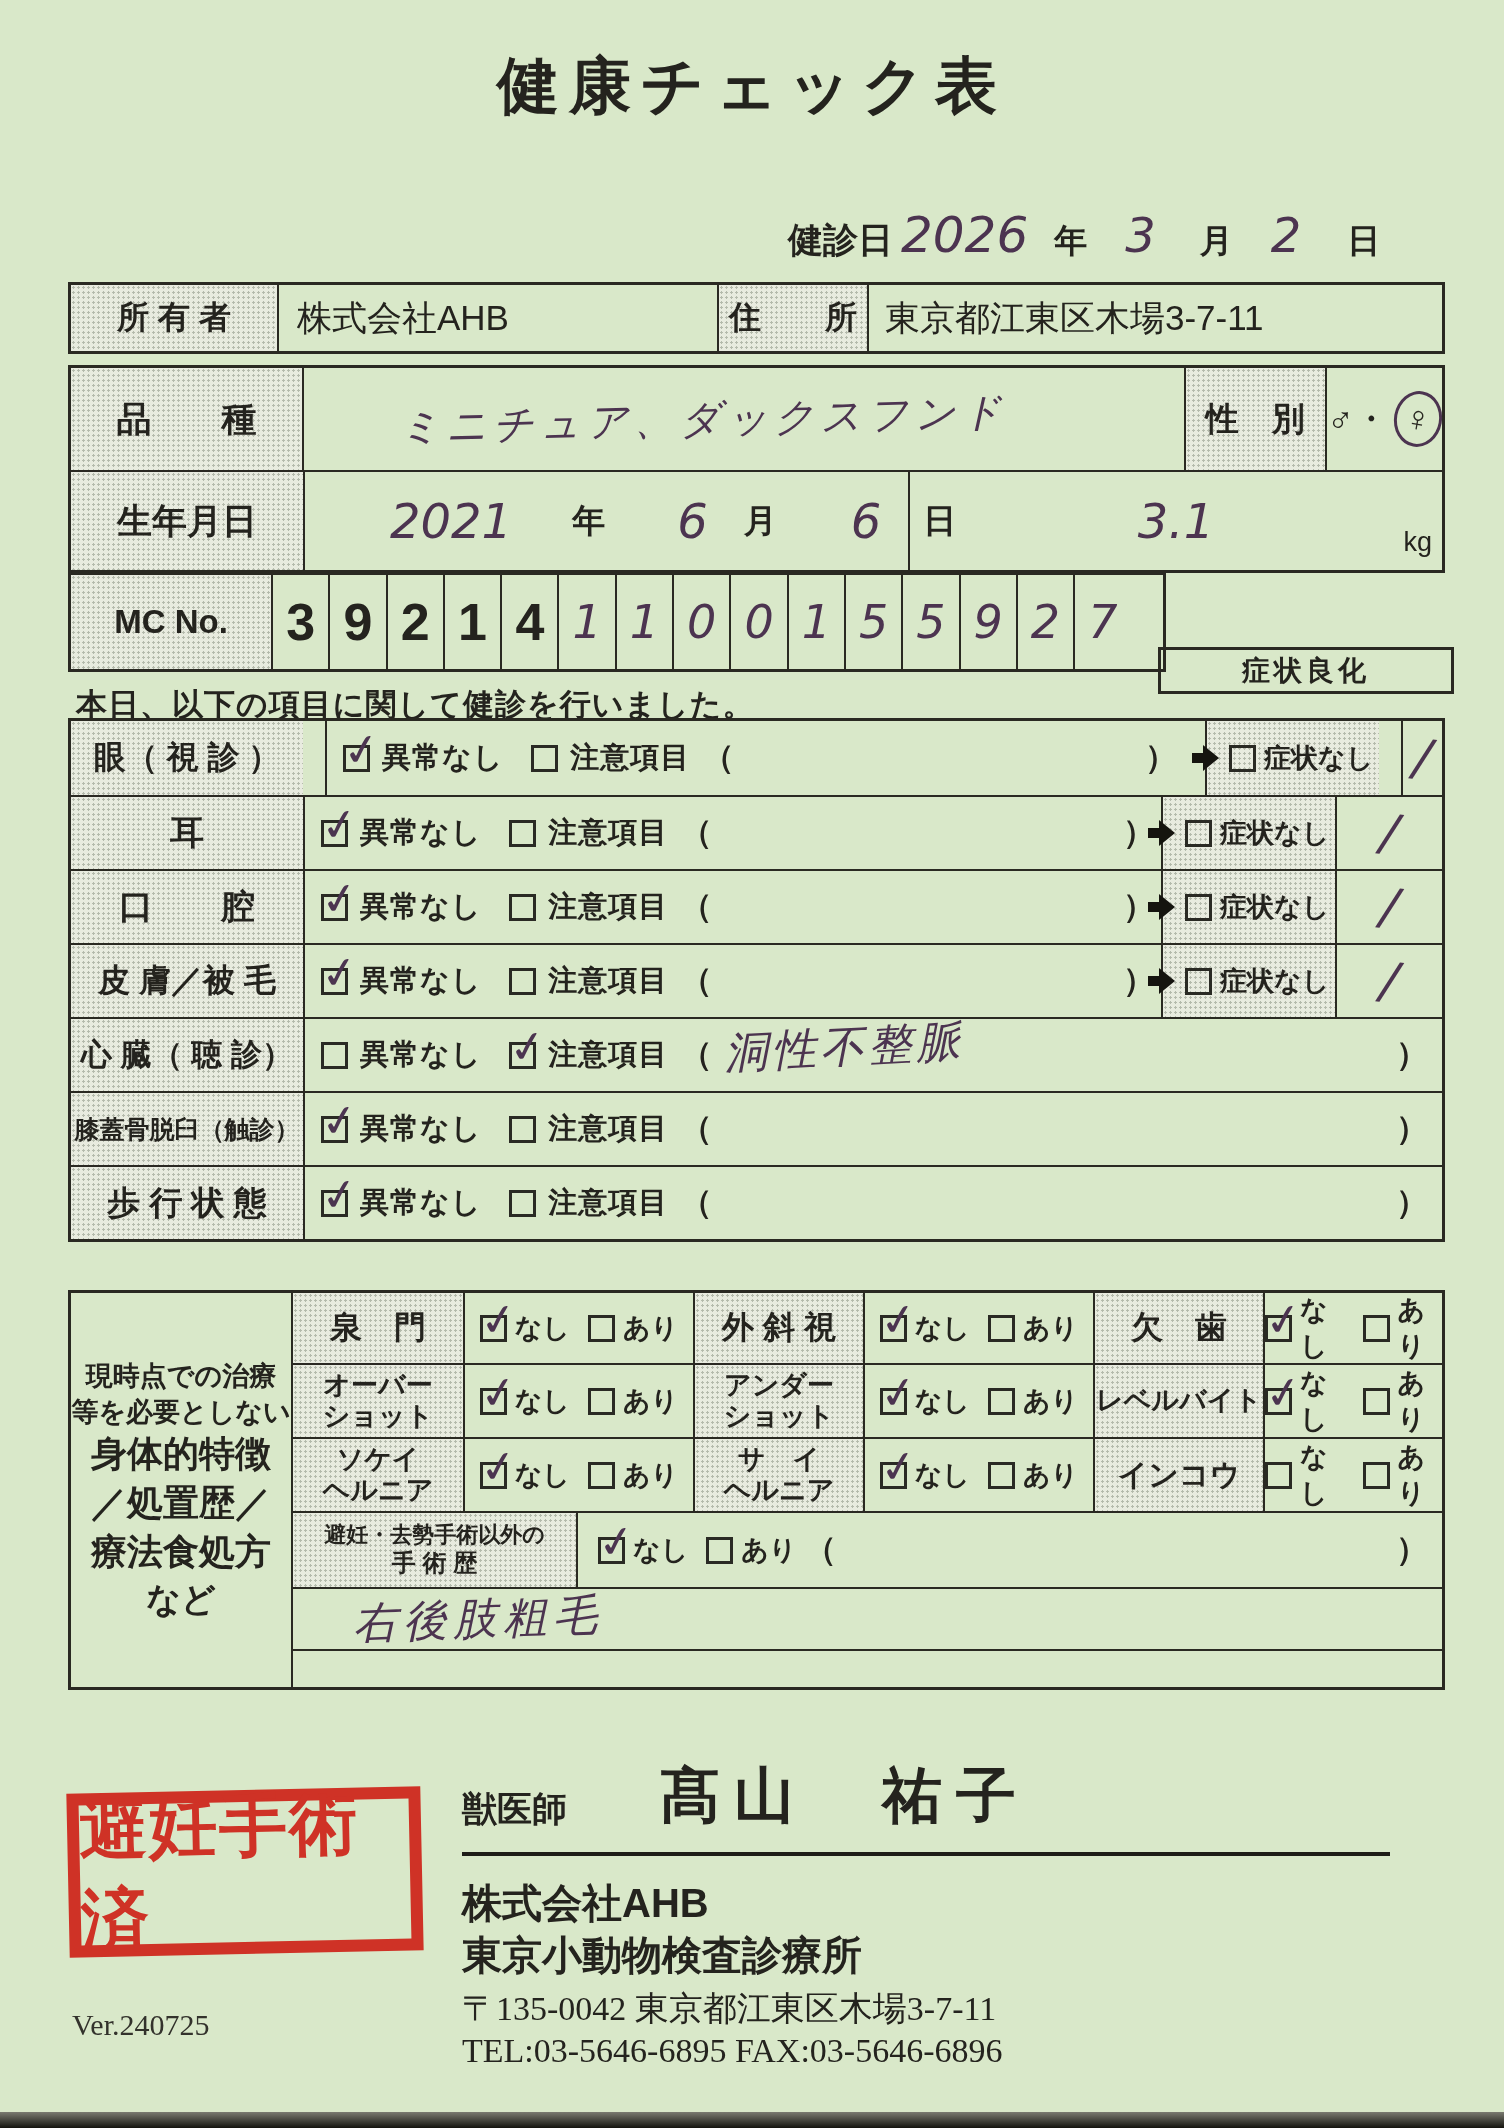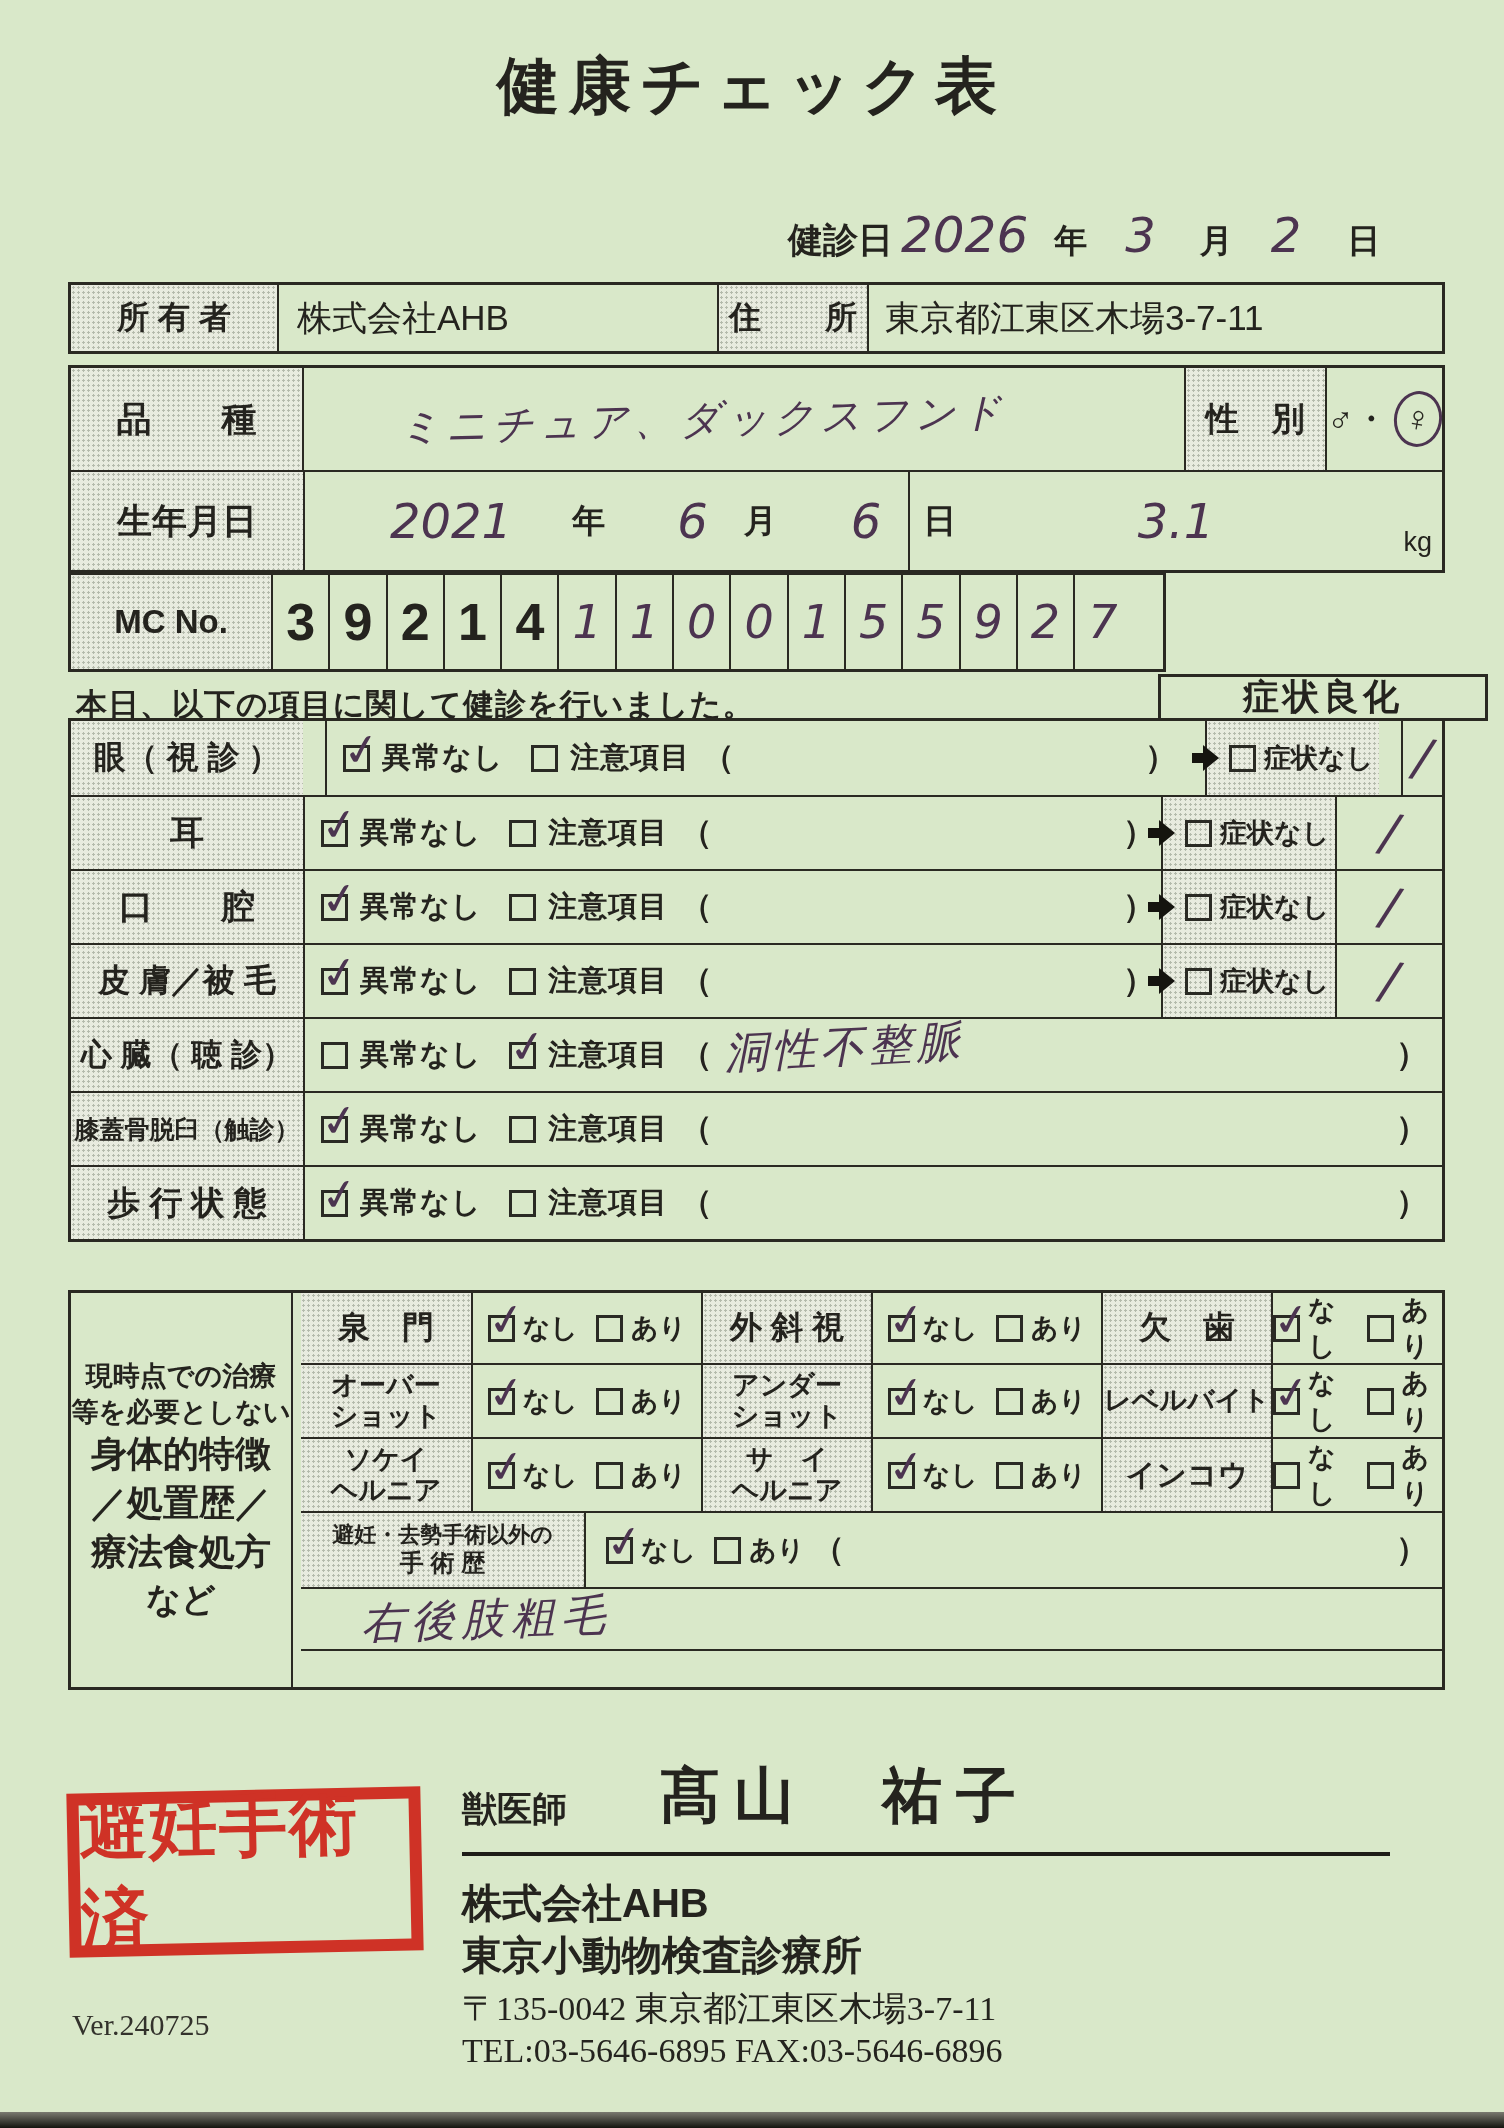--- a/index.html
+++ b/index.html
@@ -161,21 +161,21 @@
       <div class="mc-cell">
           <span class="hw mc-hand">2</span>
         </div>
       <div class="mc-cell">
           <span class="hw mc-hand">7</span>
         </div>
     </div>
   </div>
 
   <div class="abs b" style="left:76px; top:684px; font-size:31px; letter-spacing:1px;">本日、以下の項目に関して健診を行いました。</div>
-  <div class="abs" style="left:1158px; top:674px; width:330px; height:47px; border:3px solid #2a2922; display:flex; align-items:center; justify-content:center; font-size:36px; font-weight:bold; letter-spacing:4px;">症状良化</div>
+  <div class="abs" style="left:1158px; top:647px; width:296px; height:47px; border:3px solid #2a2922; display:flex; align-items:center; justify-content:center; font-size:28px; font-weight:bold; letter-spacing:4px;">症状良化</div>
 
   <div class="tbl abs" style="left:68px; top:718px; width:1377px;">
 
     <div class="trow" style="height:74px;gap:22px;">
       <div class="tcell shade head-cell" style="width:232px; font-size:32px;">眼（ 視 診 ）</div>
       <div class="tcell" style="width:858px; justify-content:flex-start; padding-left:16px; gap:12px;">
         <span class="cb checked"></span>
         <span class="opt">異常なし</span>
         <span class="cb" style="margin-left:16px;"></span>
         <span class="opt">注意項目</span>
@@ -298,21 +298,21 @@
 
   <div class="tbl abs" style="left:68px; top:1290px; width:1377px; height:400px; flex-direction:row;">
     <div style="width:222px; border-right:2.5px solid #2a2922; display:flex; flex-direction:column; align-items:center; justify-content:center; text-align:center; font-weight:bold;">
       <span style="font-size:27px;">現時点での治療</span>
       <span style="font-size:27px;">等を必要としない</span>
       <span style="font-size:36px;">身体的特徴</span>
       <span style="font-size:36px;">／処置歴／</span>
       <span style="font-size:36px;">療法食処方</span>
       <span style="font-size:34px;">など</span>
     </div>
-    <div style="flex:1; display:flex; flex-direction:column;margin-left:8px;">
+    <div style="flex:1; display:flex; flex-direction:column;">
 
       <div class="trow" style="height:70px; border-top:none;">
         <div class="tcell shade head-cell" style="width:170px; font-size:32px; flex-direction:column; line-height:1.1;">
           <span>泉　門</span>
         </div>
         <div class="tcell" style="width:230px; gap:8px;">
           <span class="cb checked"></span>
           <span class="b" style="font-size:27px;">なし</span>
           <span class="cb" style="margin-left:10px;"></span>
           <span class="b" style="font-size:27px;">あり</span>

